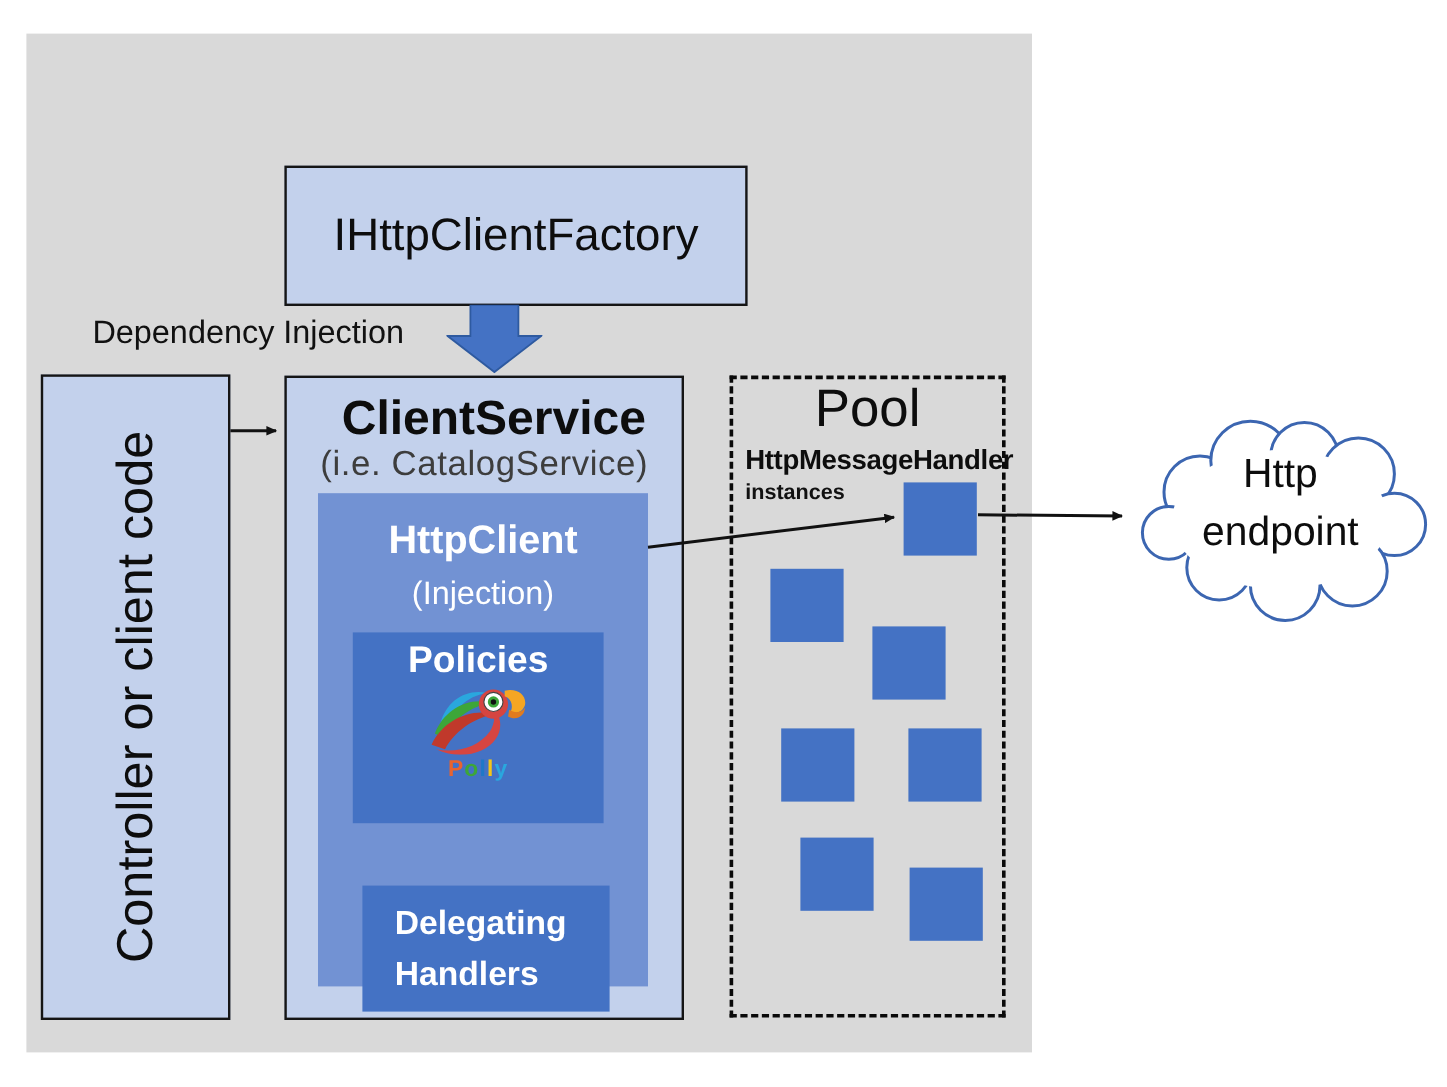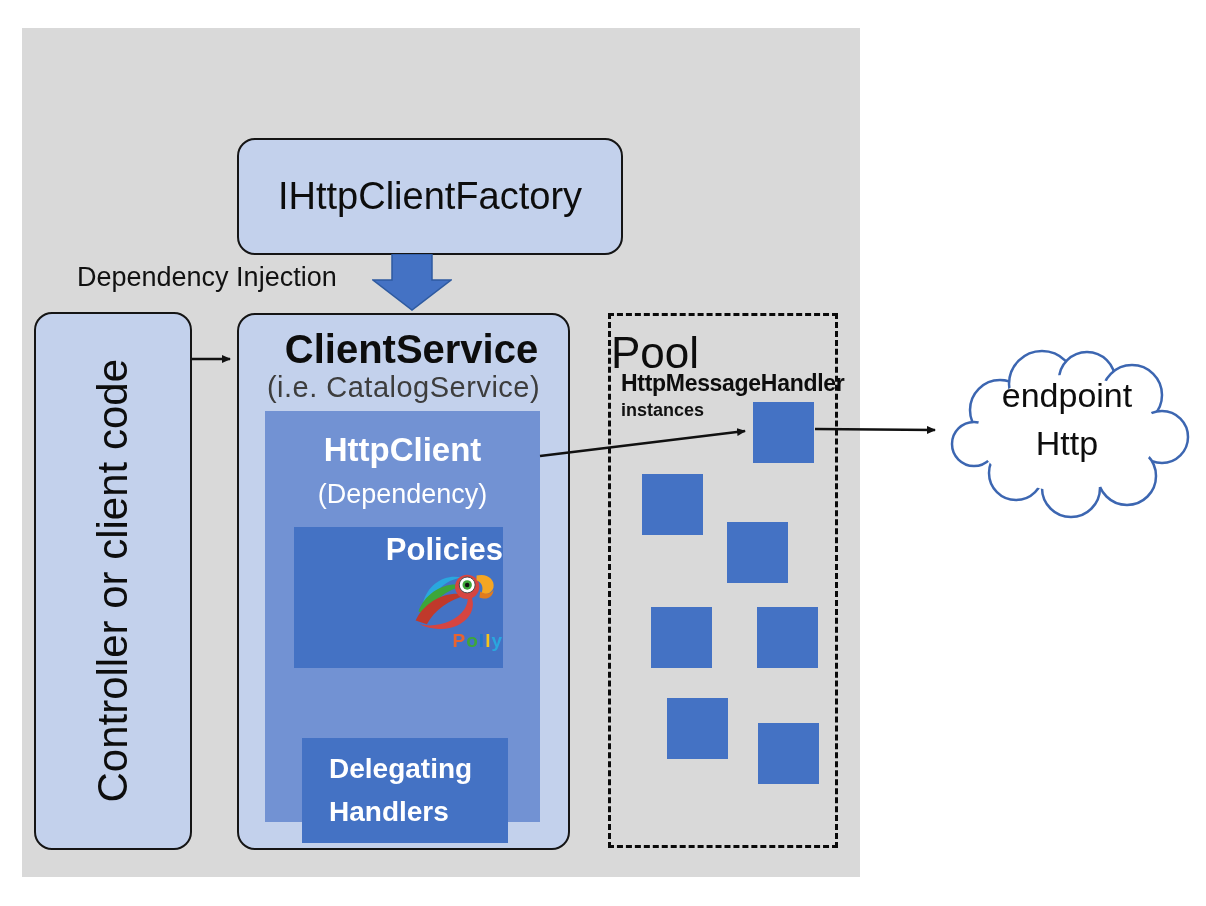--- a/index.html
+++ b/index.html
@@ -6,52 +6,52 @@
   * { box-sizing: border-box; }
   body { font-family: "Liberation Sans", sans-serif; color: #141414; }
 
   .canvas { position: relative; width: 1206px; height: 906px; background: #ffffff; overflow: hidden; }
 
   .app-bg { position: absolute; left: 22px; top: 28px; width: 838px; height: 849px; background: #d9d9d9; }
 
   .app-title { position: absolute; left: 60px; top: 48px; font-size: 44px; font-weight: 400; color: #111; letter-spacing: 0.5px; }
 
   .box { position: absolute; border: 2px solid #151515; }
-  .lightblue { background: #c3d1ec; border-radius: 18px; }
+  .lightblue { background: #c3d1ec; }
 
   .factory-box { left: 237px; top: 138px; width: 386px; height: 117px; display: flex; align-items: center; justify-content: center; }
   .factory-box .lbl { font-size: 38px; font-weight: 400; color: #0d0d0d; }
 
   .di-label { position: absolute; left: 77px; top: 262px; font-size: 27px; font-weight: 400; color: #111; }
 
   .di-arrow { position: absolute; left: 372px; top: 254px; width: 80px; height: 57px; }
 
   .controller-box { left: 34px; top: 312px; width: 158px; height: 538px; display: flex; align-items: center; justify-content: center; }
   .vertical-label { writing-mode: vertical-rl; transform: rotate(180deg); font-size: 42px; font-weight: 400; color: #0d0d0d; white-space: nowrap; }
 
   .clientservice-box { left: 237px; top: 313px; width: 333px; height: 537px; text-align: center; }
   .cs-title { margin-top: 12px; font-size: 40px; font-weight: 700; color: #0d0d0d; line-height: 1.1; padding-left: 16px; }
   .cs-subtitle { font-size: 29px; font-weight: 300; color: #3d3d3d; line-height: 1.0; margin-top: 2px; letter-spacing: 0.5px; }
 
   .httpclient-box { position: absolute; left: 265px; top: 411px; width: 275px; height: 411px; background: #7292d3; text-align: center; }
   .hc-title { margin-top: 20px; font-size: 33px; font-weight: 700; color: #ffffff; }
   .hc-subtitle { margin-top: 10px; font-size: 27px; font-weight: 300; color: #ffffff; }
 
-  .policies-box { position: absolute; left: 294px; top: 527px; width: 209px; height: 141px; background: #4472c4; text-align: right; }
+  .policies-box { position: absolute; left: 294px; top: 527px; width: 209px; height: 159px; background: #4472c4; text-align: center; }
   .policies-label { margin-top: 5px; font-size: 31px; font-weight: 700; color: #ffffff; }
   .polly-logo { margin-top: 1px; }
   .polly-word { font-size: 19px; font-weight: 700; letter-spacing: 1px; line-height: 1; margin-top: -2px; }
   .polly-word span { display: inline-block; }
   .pl-p { color: #e8632f; } .pl-o { color: #3da639; } .pl-l1 { color: #1f78c8; } .pl-l2 { color: #f5c518; } .pl-y { color: #2aa7de; }
 
   .delegating-box { position: absolute; left: 302px; top: 693px; width: 206px; height: 105px; background: #4472c4; padding: 9px 0 0 27px; margin-top: 45px; }
   .dh-line { font-size: 28px; font-weight: 700; color: #ffffff; line-height: 1.55; }
 
   .pool-box { position: absolute; left: 608px; top: 313px; width: 230px; height: 535px; border: 3px dashed #0a0a0a; }
-  .pool-title { position: absolute; left: 0; top: 12px; width: 100%; text-align: left; font-size: 44px; font-weight: 300; color: #0d0d0d; }
+  .pool-title { position: absolute; left: 0; top: 0; width: 100%; text-align: center; font-size: 44px; font-weight: 300; color: #0d0d0d; }
   .pool-sub-bold { position: absolute; left: 10px; top: 54px; font-size: 23px; font-weight: 700; color: #0d0d0d; letter-spacing: -0.3px; }
   .pool-sub { position: absolute; left: 10px; top: 84px; font-size: 18px; font-weight: 700; color: #111; }
 
   .sq { position: absolute; width: 61px; height: 61px; background: #4472c4; }
   .s1 { left: 753px; top: 402px; } .s2 { left: 642px; top: 474px; }
   .s3 { left: 727px; top: 522px; } .s4 { left: 651px; top: 607px; }
   .s5 { left: 757px; top: 607px; } .s6 { left: 667px; top: 698px; }
   .s7 { left: 758px; top: 723px; }
 
   .cloud-wrap { position: absolute; left: 938px; top: 340px; width: 258px; height: 186px; }
@@ -83,21 +83,21 @@
     <span class="vertical-label">Controller or client code</span>
   </div>
 
   <div class="box lightblue clientservice-box">
     <div class="cs-title">ClientService</div>
     <div class="cs-subtitle">(i.e. CatalogService)</div>
   </div>
 
   <div class="httpclient-box">
     <div class="hc-title">HttpClient</div>
-    <div class="hc-subtitle">(Dependency)</div>
+    <div class="hc-subtitle">(Injection)</div>
   </div>
 
   <div class="policies-box">
     <div class="policies-label">Policies</div>
     <svg class="polly-logo" width="96" height="60" viewBox="0 0 100 64">
 
       <path d="M16,36 C21,16 39,5 57,9 C39,12 27,24 24,40 Z" fill="#2aa7de"></path>
       <path d="M11,45 C19,24 41,12 61,18 C41,21 26,34 20,50 Z" fill="#3da639"></path>
       <path d="M8,55 C18,33 44,22 63,28 C44,32 28,44 20,59 Z" fill="#c0392b"></path>
 
@@ -145,22 +145,22 @@
         <circle cx="194" cy="55" r="30"></circle>
         <circle cx="224" cy="97" r="26"></circle>
         <circle cx="189" cy="136" r="29"></circle>
         <circle cx="133" cy="148" r="29"></circle>
         <circle cx="78" cy="133" r="27"></circle>
         <circle cx="36" cy="104" r="22"></circle>
       </g>
       <ellipse cx="129" cy="93" rx="90" ry="58" fill="#ffffff"></ellipse>
     </svg>
     <div class="cloud-text">
+      <div class="cloud-line">Http</div>
       <div class="cloud-line">endpoint</div>
-      <div class="cloud-line">Http</div>
     </div>
   </div>
 
   <svg class="arrows-overlay" width="1206" height="906" viewBox="0 0 1206 906">
     <defs>
       <marker id="ah" markerWidth="9" markerHeight="8" refX="8" refY="4" orient="auto" markerUnits="userSpaceOnUse">
         <path d="M0,0 L9,4 L0,8 Z" fill="#111111"></path>
       </marker>
     </defs>
     <line x1="192" y1="359" x2="230" y2="359" stroke="#111111" stroke-width="2.5" marker-end="url(#ah)"></line>

